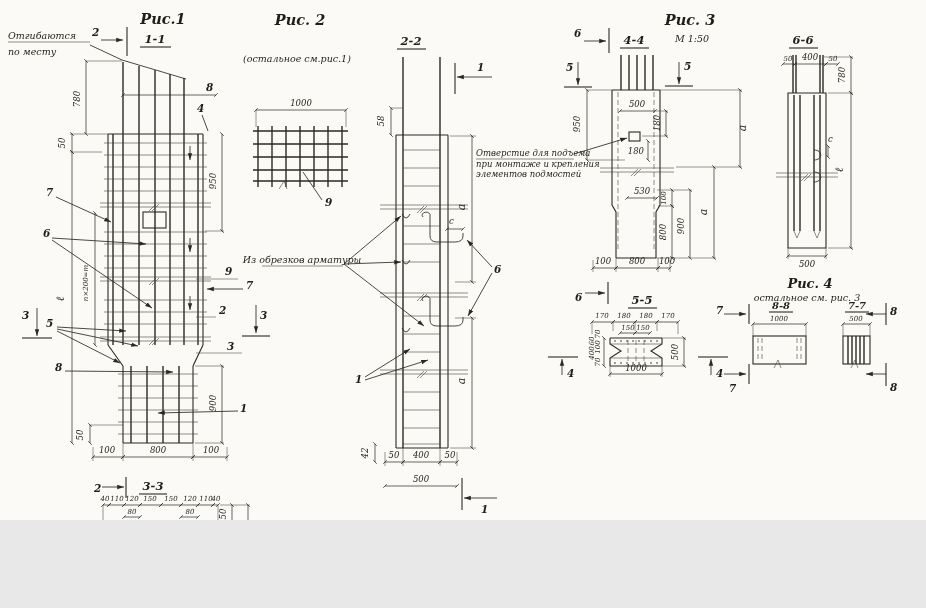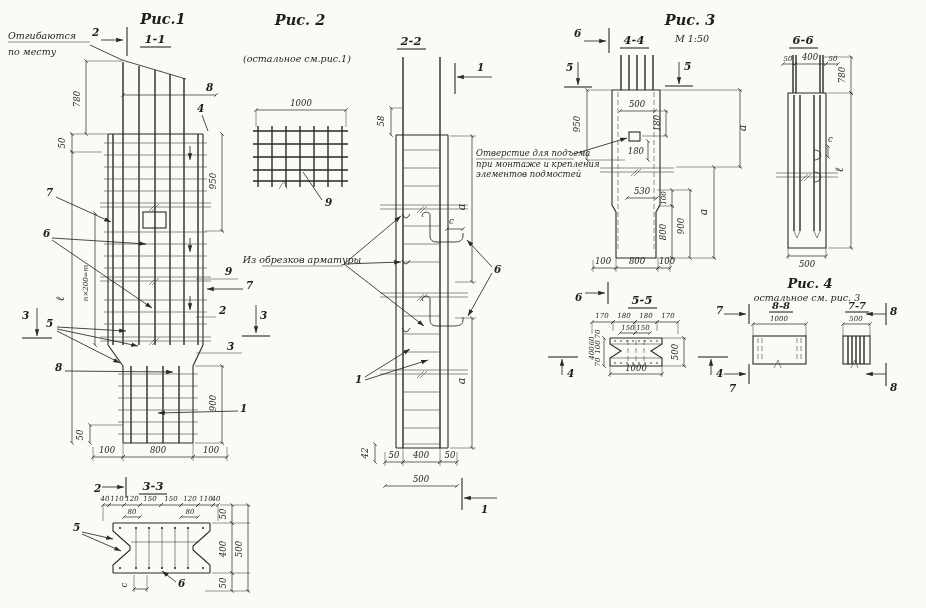--- a/index.html
+++ b/index.html
@@ -1,16 +1,16 @@
 <!DOCTYPE html>
 <html><head>
 <meta charset="utf-8">
 <style>
   html,body{margin:0;padding:0;background:#e8e8e8;}
-  .sheet{width:926px;height:608px;background:#fbfaf6;position:relative;margin:0 auto;overflow:hidden;}
+  .sheet{width:926px;height:520px;background:#fbfaf6;position:relative;margin:0 auto;overflow:hidden;}
   svg{position:absolute;left:0;top:0;}
   .ln{stroke:#2a2923;stroke-width:1.1;fill:none}
   .bar{stroke:#2a2923;stroke-width:1.4;fill:none}
   .thin{stroke:#45433c;stroke-width:.6;fill:none}
   .dim{stroke:#2a2923;stroke-width:.7;fill:none;marker-start:url(#tk);marker-end:url(#tk)}
   .ext{stroke:#45433c;stroke-width:.55;fill:none}
   .lead{stroke:#2a2923;stroke-width:.85;fill:none}
   .la{marker-end:url(#ar)}
   .dsh{stroke-dasharray:5 3}
   text{fill:#1f1e18;font-family:"DejaVu Serif",serif;font-style:italic}

